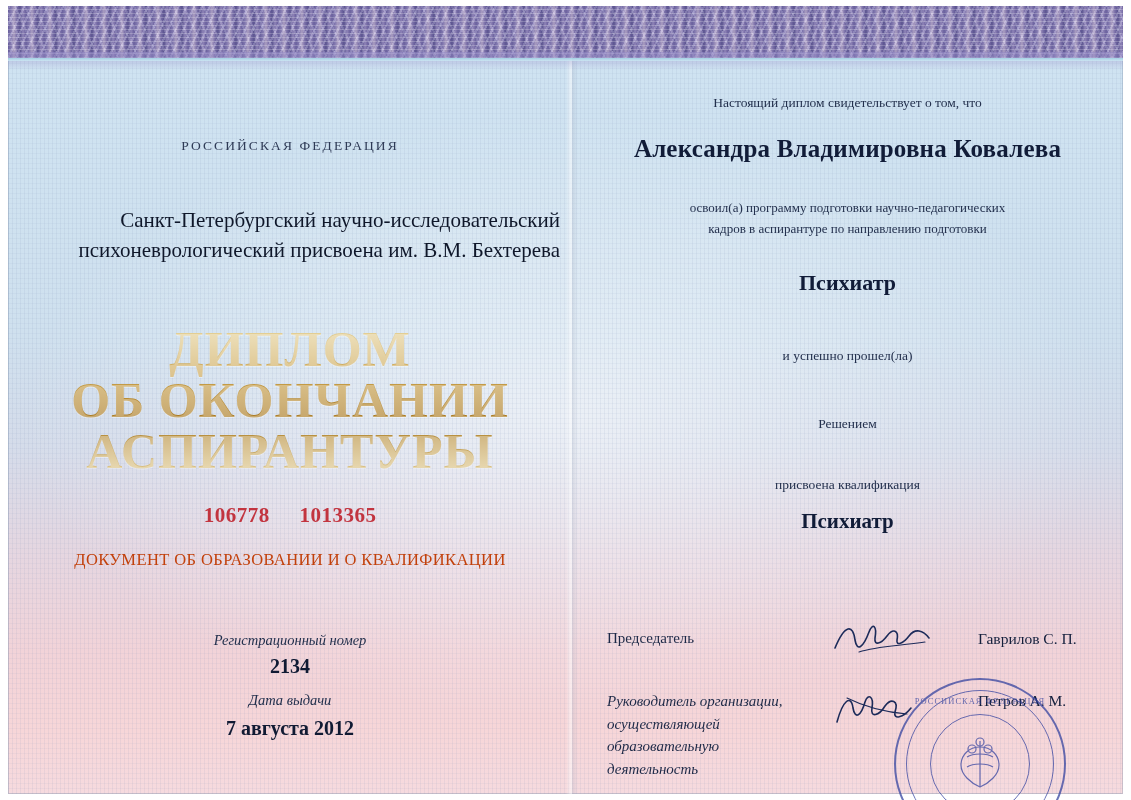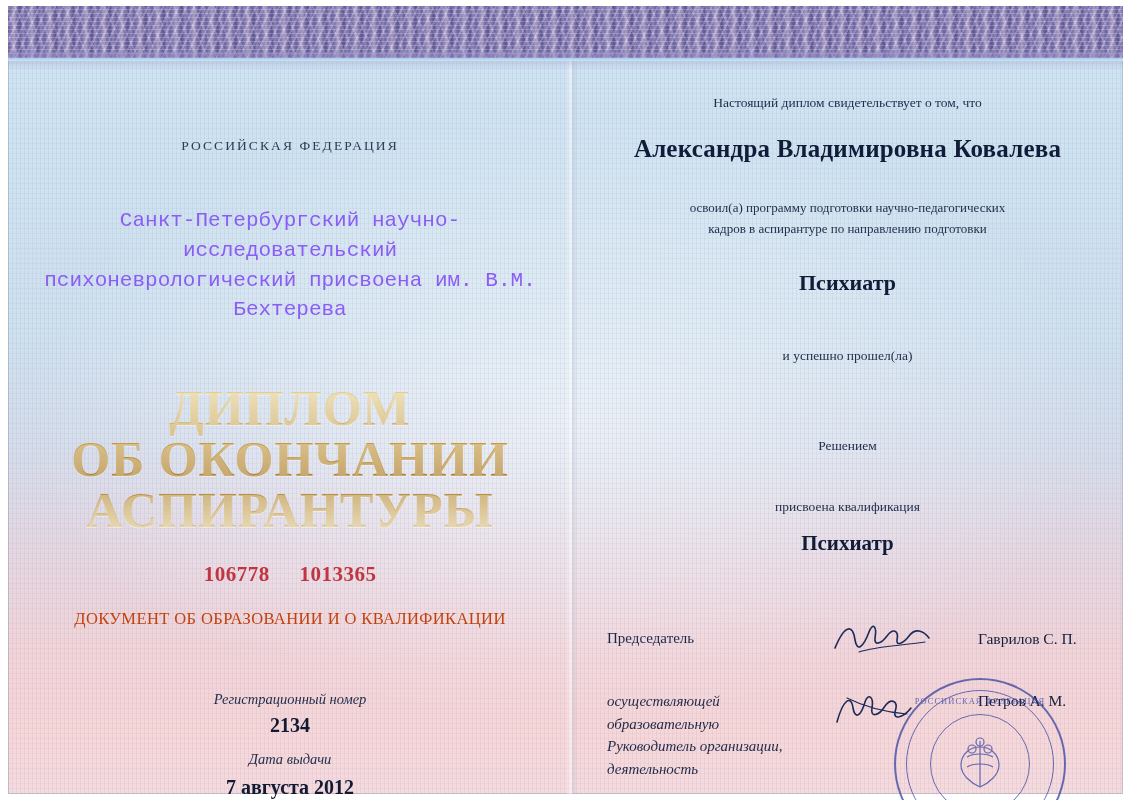--- a/index.html
+++ b/index.html
@@ -107,22 +107,23 @@
     margin-top: 68px;
     font-size: 13.5px;
     letter-spacing: 2.1px;
     color: #2e3a56;
     font-family: "Liberation Serif", serif;
   }
   .institute {
     margin-top: 52px;
     font-size: 21px;
     line-height: 1.42;
-    color: #8b5cf6;
-    font-family: Liberation Mono, monospace;
+    color: #0f172a;
+    font-family: Liberation Serif, serif;
+    text-align: right;
   }
   .diploma-title {
     margin-top: 58px;
     font-family: "Liberation Serif", serif;
     font-weight: bold;
     font-size: 49px;
     line-height: 1.02;
     letter-spacing: 1px;
     color: #c6a14a;
     background: linear-gradient(to bottom, #e8d7a2 0%, #c9a24e 35%, #a8781f 62%, #e3cf97 100%);
@@ -205,21 +206,21 @@
     font-size: 22px;
     font-weight: bold;
     color: #111c38;
   }
   .r-passed {
     margin-top: 52px;
     font-size: 13.5px;
     color: #23304d;
   }
   .r-decision {
-    margin-top: 74px;
+    margin-top: 52px;
     font-size: 13.5px;
     color: #23304d;
   }
   .r-qual-label {
     margin-top: 45px;
     font-size: 13.5px;
     color: #23304d;
   }
   .r-qual {
     margin-top: 16px;
@@ -366,22 +367,22 @@
         <svg width="105" height="40" viewBox="0 0 105 40">
           <path d="M6 30 C 16 6, 24 6, 26 22 C 28 34, 34 30, 40 14 C 44 4, 48 8, 46 20 C 45 28, 52 26, 58 18 C 64 10, 70 12, 68 22 C 67 28, 74 26, 80 18 C 86 10, 94 12, 100 20" fill="none" stroke="#1c2b5a" stroke-width="1.6" stroke-linecap="round"></path>
           <path d="M30 34 C 48 28, 70 28, 96 24" fill="none" stroke="#1c2b5a" stroke-width="1.1" stroke-linecap="round"></path>
         </svg>
       </div>
       <div class="sig-name">Гаврилов С. П.</div>
     </div>
 
     <div class="sigrow two">
       <div class="sig-role italic">
+        <div>Руководитель организации,</div>
         <div>осуществляющей образовательную</div>
-        <div>Руководитель организации,</div>
         <div>деятельность</div>
       </div>
       <div class="sig-mark">
         <svg width="105" height="40" viewBox="0 0 105 40">
           <path d="M8 32 C 14 10, 22 4, 24 18 C 26 30, 32 26, 36 12 C 39 3, 45 6, 43 18 C 41 28, 50 26, 56 16 C 62 8, 70 10, 66 22 C 64 30, 74 28, 82 18" fill="none" stroke="#1c2b5a" stroke-width="1.6" stroke-linecap="round"></path>
           <path d="M18 8 C 34 16, 54 22, 78 24" fill="none" stroke="#1c2b5a" stroke-width="1.1" stroke-linecap="round"></path>
         </svg>
       </div>
       <div class="sig-name">Петров А. М.</div>
     </div>

